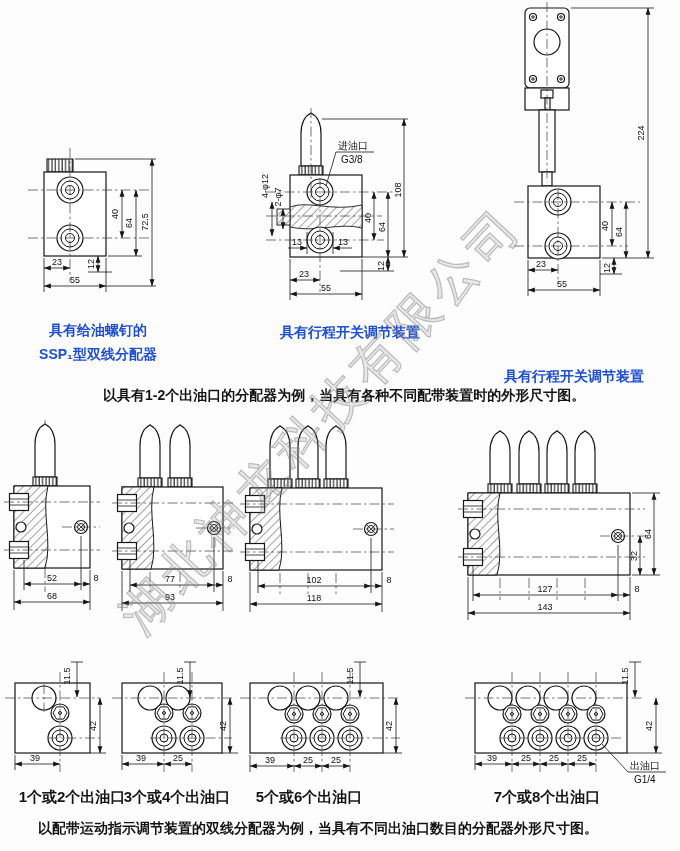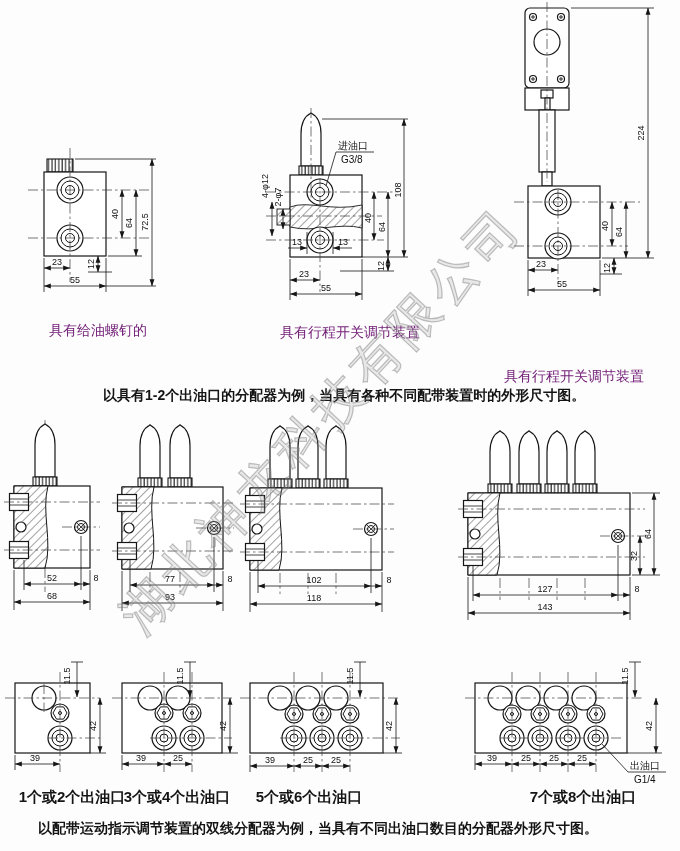--- a/index.html
+++ b/index.html
@@ -5,22 +5,22 @@
   html,body { margin:0; padding:0; background:#e8e8e8; }
   .page { position:relative; width:680px; height:851px; background:#fdfdfd;
           font-family:"Liberation Sans", sans-serif; overflow:hidden; margin:0 auto; }
   svg.art { position:absolute; left:0; top:0; z-index:1; }
   .ol  { fill:#fff; stroke:#161616; stroke-width:1.2; }
   .ln2 { fill:none; stroke:#161616; stroke-width:1; }
   .cl  { stroke:#3a3a3a; stroke-width:0.7; fill:none; stroke-dasharray:10 3 2.5 3; }
   .dl  { stroke:#161616; stroke-width:0.8; fill:none; }
   text.dim { font:9px "Liberation Sans", sans-serif; fill:#111; }
   text.lbl { font:10px "Liberation Sans", sans-serif; fill:#111; }
-  .caption { position:absolute; z-index:3; text-align:center; font-size:14px; font-weight:400;
-             color:#701a75; line-height:1.7; }
+  .caption { position:absolute; z-index:3; text-align:center; font-size:14px; font-weight:700;
+             color:#1d4ed8; line-height:1.7; }
   .note { position:absolute; z-index:3; font-size:14px; font-weight:600; color:#141414; white-space:nowrap; }
   .bcap { position:absolute; z-index:3; font-size:15px; font-weight:700; color:#141414; text-align:center; }
   .watermark { position:absolute; z-index:5; left:21px; top:385px; width:600px; height:70px;
                line-height:70px; text-align:center; transform:rotate(-47deg);
                font-size:50px; letter-spacing:6px; font-weight:400;
                color:rgba(150,150,150,0.20); -webkit-text-stroke:1.2px rgba(120,120,120,0.45);
                pointer-events:none; }
 </style>
 </head>
 <body>
@@ -444,32 +444,33 @@
     <text class="dim" transform="rotate(-90 652 726)" x="652" y="726" text-anchor="middle">42</text>
     <text class="dim" x="492" y="761" text-anchor="middle">39</text>
     <text class="dim" x="526" y="761" text-anchor="middle">25</text>
     <text class="dim" x="554" y="761" text-anchor="middle">25</text>
     <text class="dim" x="582" y="761" text-anchor="middle">25</text>
   </g>
 </svg>
 
 <div class="caption" style="left:18px; top:319px; width:160px;">
   <div>具有给油螺钉的</div>
+  <div>SSP₁型双线分配器</div>
 </div>
 <div class="caption" style="left:252px; top:321px; width:196px;">
   <div>具有行程开关调节装置</div>
 </div>
 <div class="caption" style="left:484px; top:321px; width:180px;margin-top:44px;">
   <div>具有行程开关调节装置</div>
 </div>
 
 <div class="note" style="left:103px; top:387px;">以具有1-2个出油口的分配器为例，当具有各种不同配带装置时的外形尺寸图。</div>
 
 <div class="bcap" style="left:0px;   top:788px; width:118px;margin-left:13px;">1个或2个出油口</div>
 <div class="bcap" style="left:118px; top:788px; width:118px;">3个或4个出油口</div>
 <div class="bcap" style="left:249px; top:788px; width:120px;">5个或6个出油口</div>
-<div class="bcap" style="left:487px; top:788px; width:120px;margin-left:36px;">7个或8个出油口</div>
+<div class="bcap" style="left:487px; top:788px; width:120px;">7个或8个出油口</div>
 
 <div class="note" style="left:38px; top:820px;">以配带运动指示调节装置的双线分配器为例，当具有不同出油口数目的分配器外形尺寸图。</div>
 
 <div class="watermark">湖北神龙科技有限公司</div>
 
 </div>
 
 </body></html>

